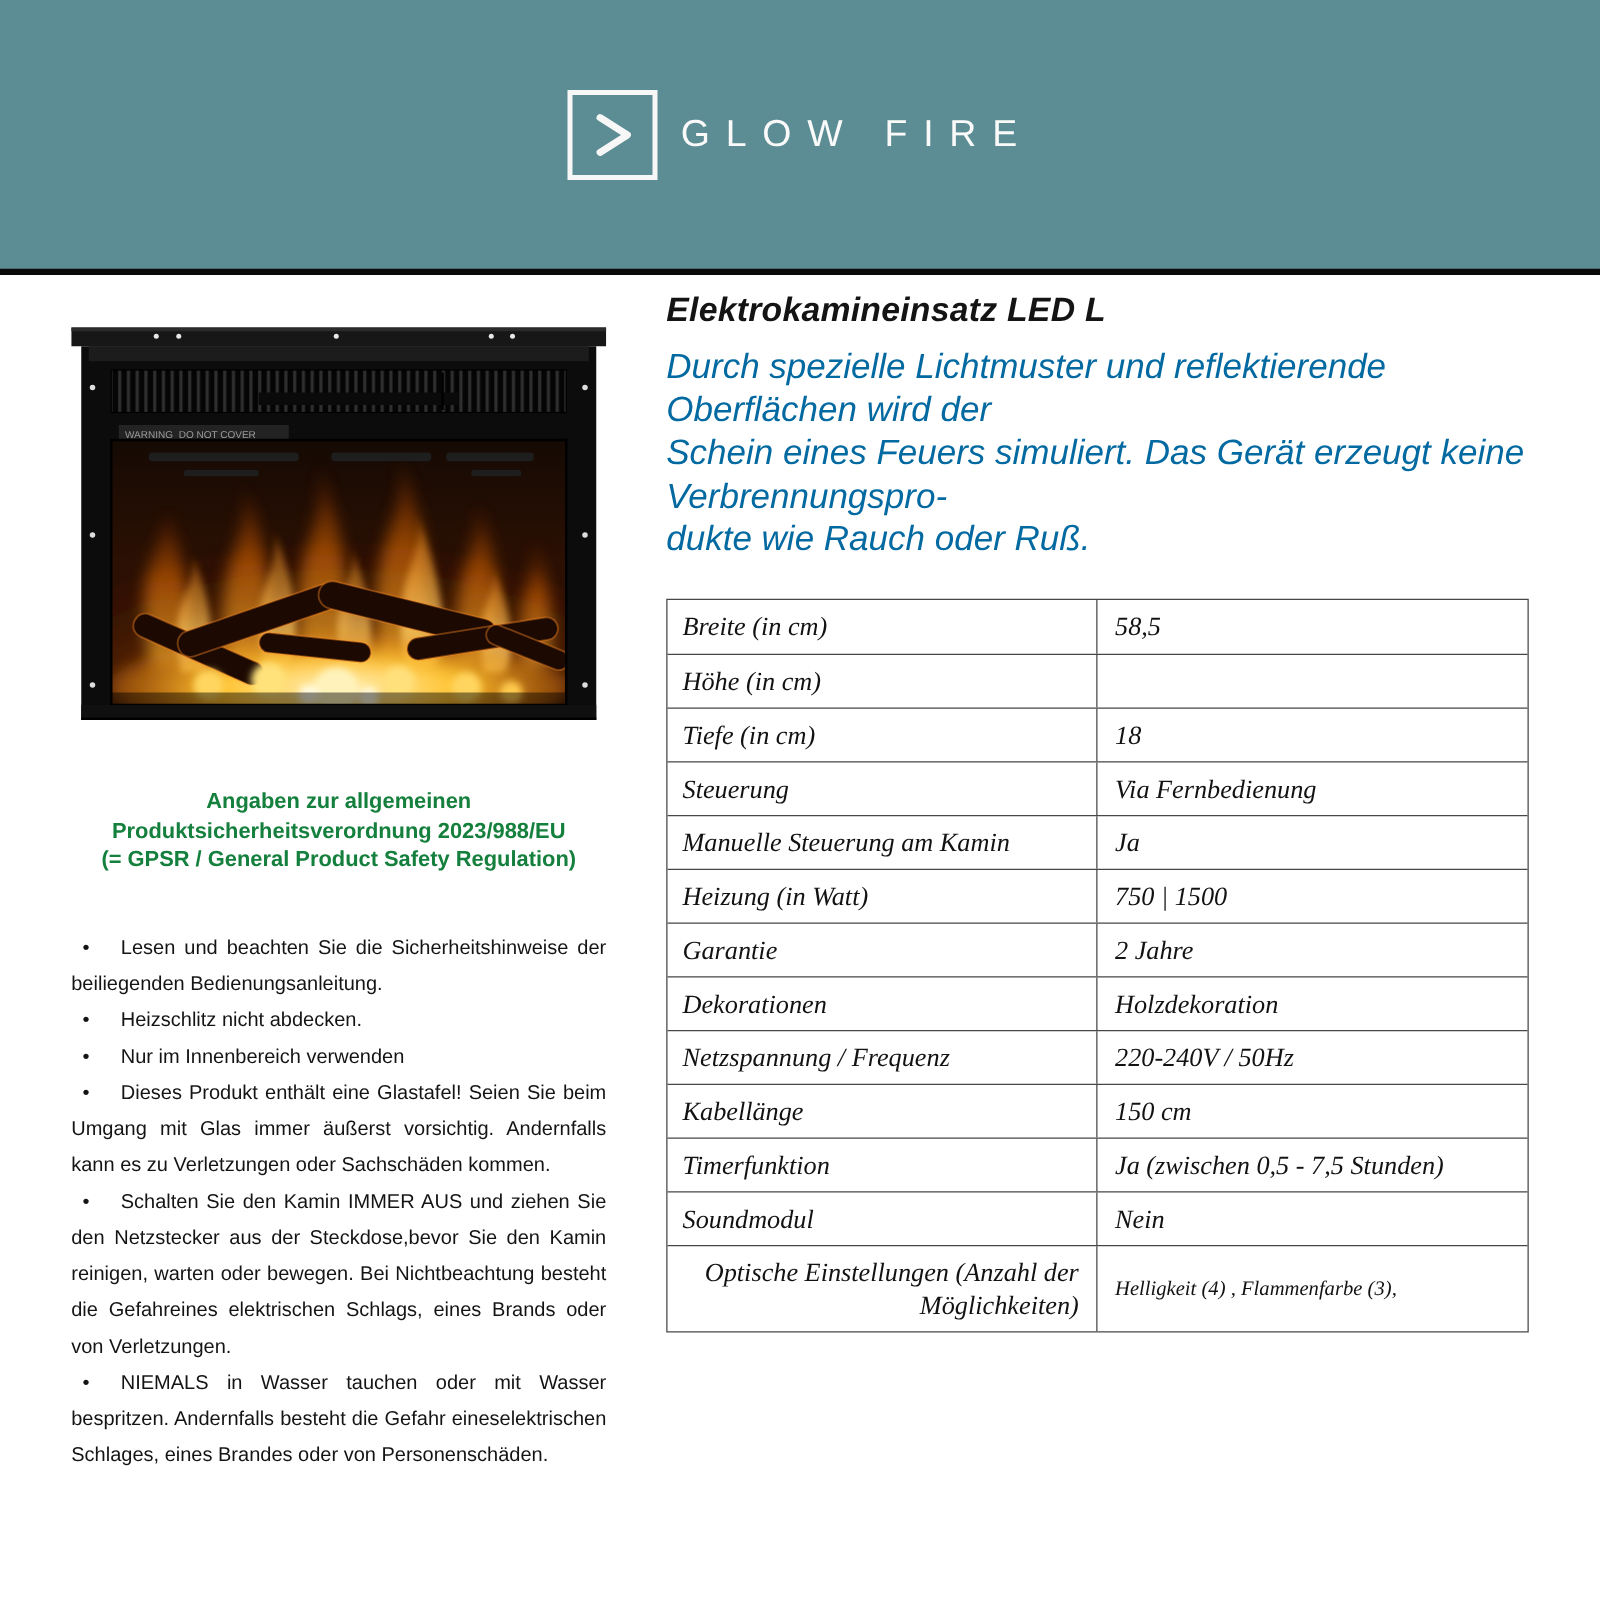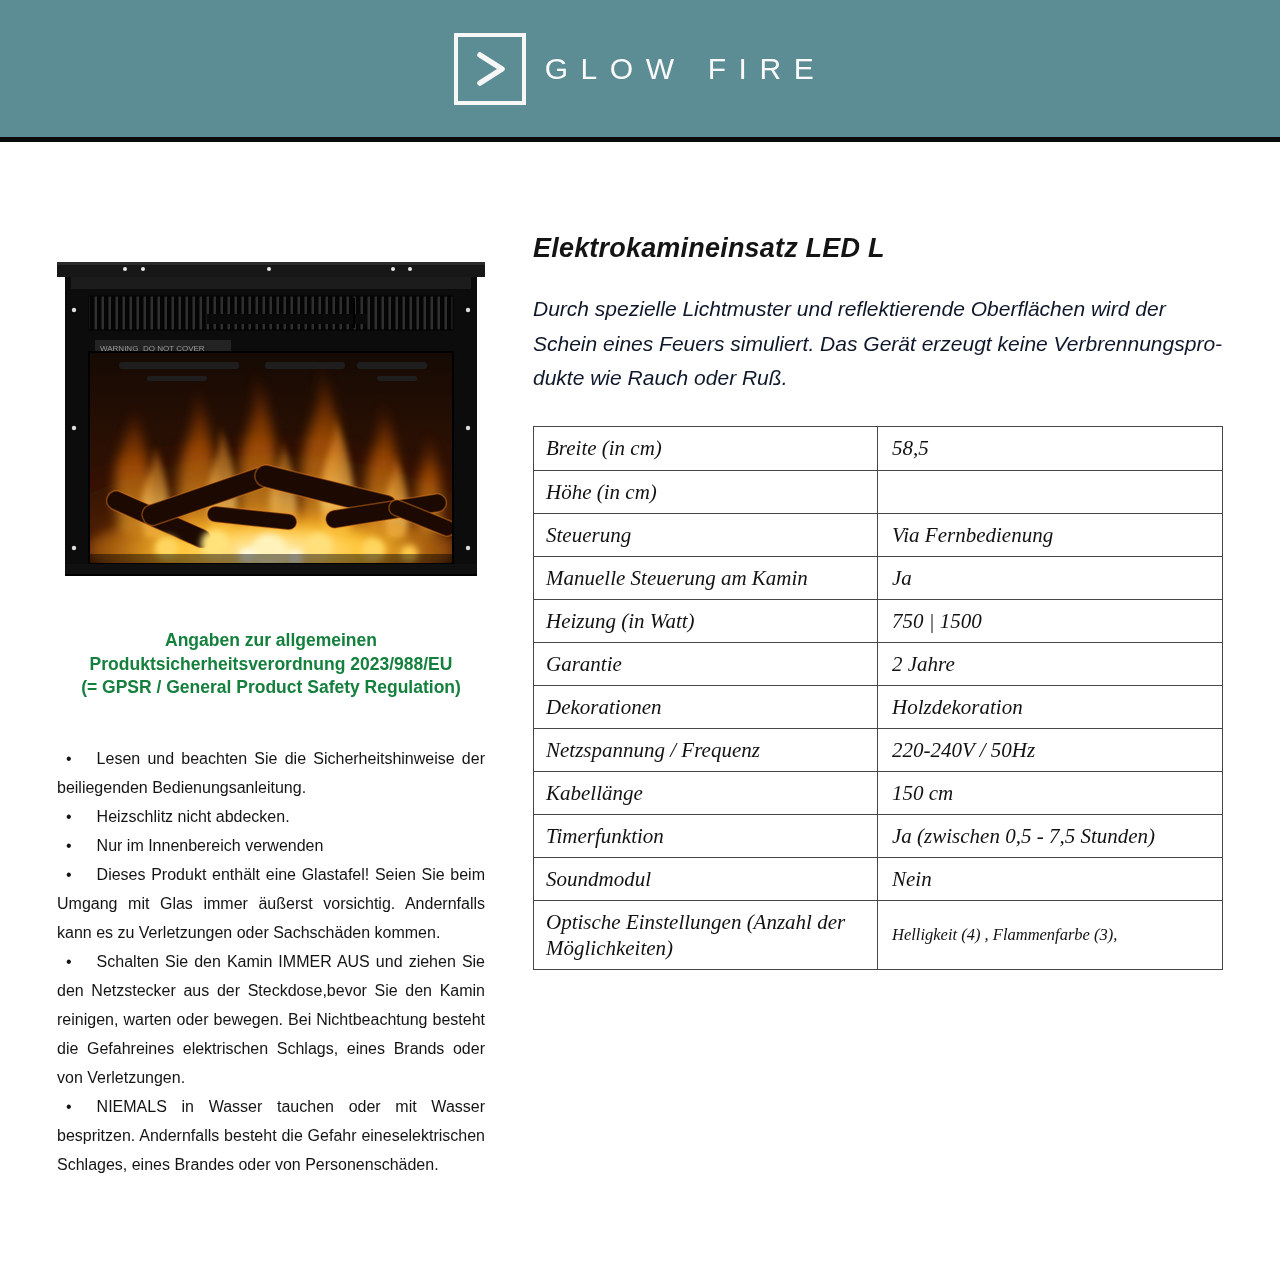--- a/index.html
+++ b/index.html
@@ -7,21 +7,21 @@
   body {
     background: #ffffff;
     font-family: "Liberation Sans", sans-serif;
     color: #1a1a1a;
     position: relative;
     overflow: hidden;
   }
 
   
   .header {
-    height: 142px;
+    height: 220px;
     background: #5d8d94;
     border-bottom: 5px solid #0a0a0a;
     display: flex;
     align-items: center;
     justify-content: center;
     gap: 19px;
   }
   .logo-box {
     width: 72px;
     height: 72px;
@@ -60,36 +60,37 @@
 
   
   .right-col { position: absolute; left: 533px; top: 177px; width: 690px; font-style: italic; }
   .title {
     margin-top: 56px;
     font-size: 27px;
     font-weight: bold;
     letter-spacing: 0.2px;
     color: #141414;
   }
-  .desc { margin-top: 28px; font-size: 21px; line-height: 34.5px; color: #0f172a; }
+  .desc { margin-top: 12px; font-size: 28px; line-height: 34.5px; color: #0369a1; }
 
   .spec-table {
     margin-top: 30px;
     width: 690px;
     border: 1px solid #474747;
   }
   .trow { display: flex; border-top: 1px solid #474747; min-height: 43px; }
   .trow:first-child { border-top: none; }
   .tcell {
     font-family: "Liberation Serif", serif;
     font-size: 21px;
     line-height: 26px;
     display: flex;
     align-items: center;
     color: #121212;
+    text-align: right;
   }
   .tlabel {
     width: 344px;
     border-right: 1px solid #474747;
     padding: 8px 14px 8px 12px;
   }
   .tvalue { flex: 1; padding: 8px 10px 8px 14px; }
   .tvalue-small { font-size: 16.5px; line-height: 21px; }
 
   .manufacturer { margin-top: 56px; font-size: 16.5px; line-height: 23.5px; color: #2b2b2b; }
@@ -270,20 +271,24 @@
 
   <div class="spec-table">
     <div class="trow">
       <div class="tcell tlabel">Breite (in cm)</div>
       <div class="tcell tvalue">58,5</div>
     </div>
     <div class="trow">
       <div class="tcell tlabel">Höhe (in cm)</div>
     </div>
     <div class="trow">
+      <div class="tcell tlabel">Tiefe (in cm)</div>
+      <div class="tcell tvalue">18</div>
+    </div>
+    <div class="trow">
       <div class="tcell tlabel">Steuerung</div>
       <div class="tcell tvalue">Via Fernbedienung</div>
     </div>
     <div class="trow">
       <div class="tcell tlabel">Manuelle Steuerung am Kamin</div>
       <div class="tcell tvalue">Ja</div>
     </div>
     <div class="trow">
       <div class="tcell tlabel">Heizung (in Watt)</div>
       <div class="tcell tvalue">750 | 1500</div>

